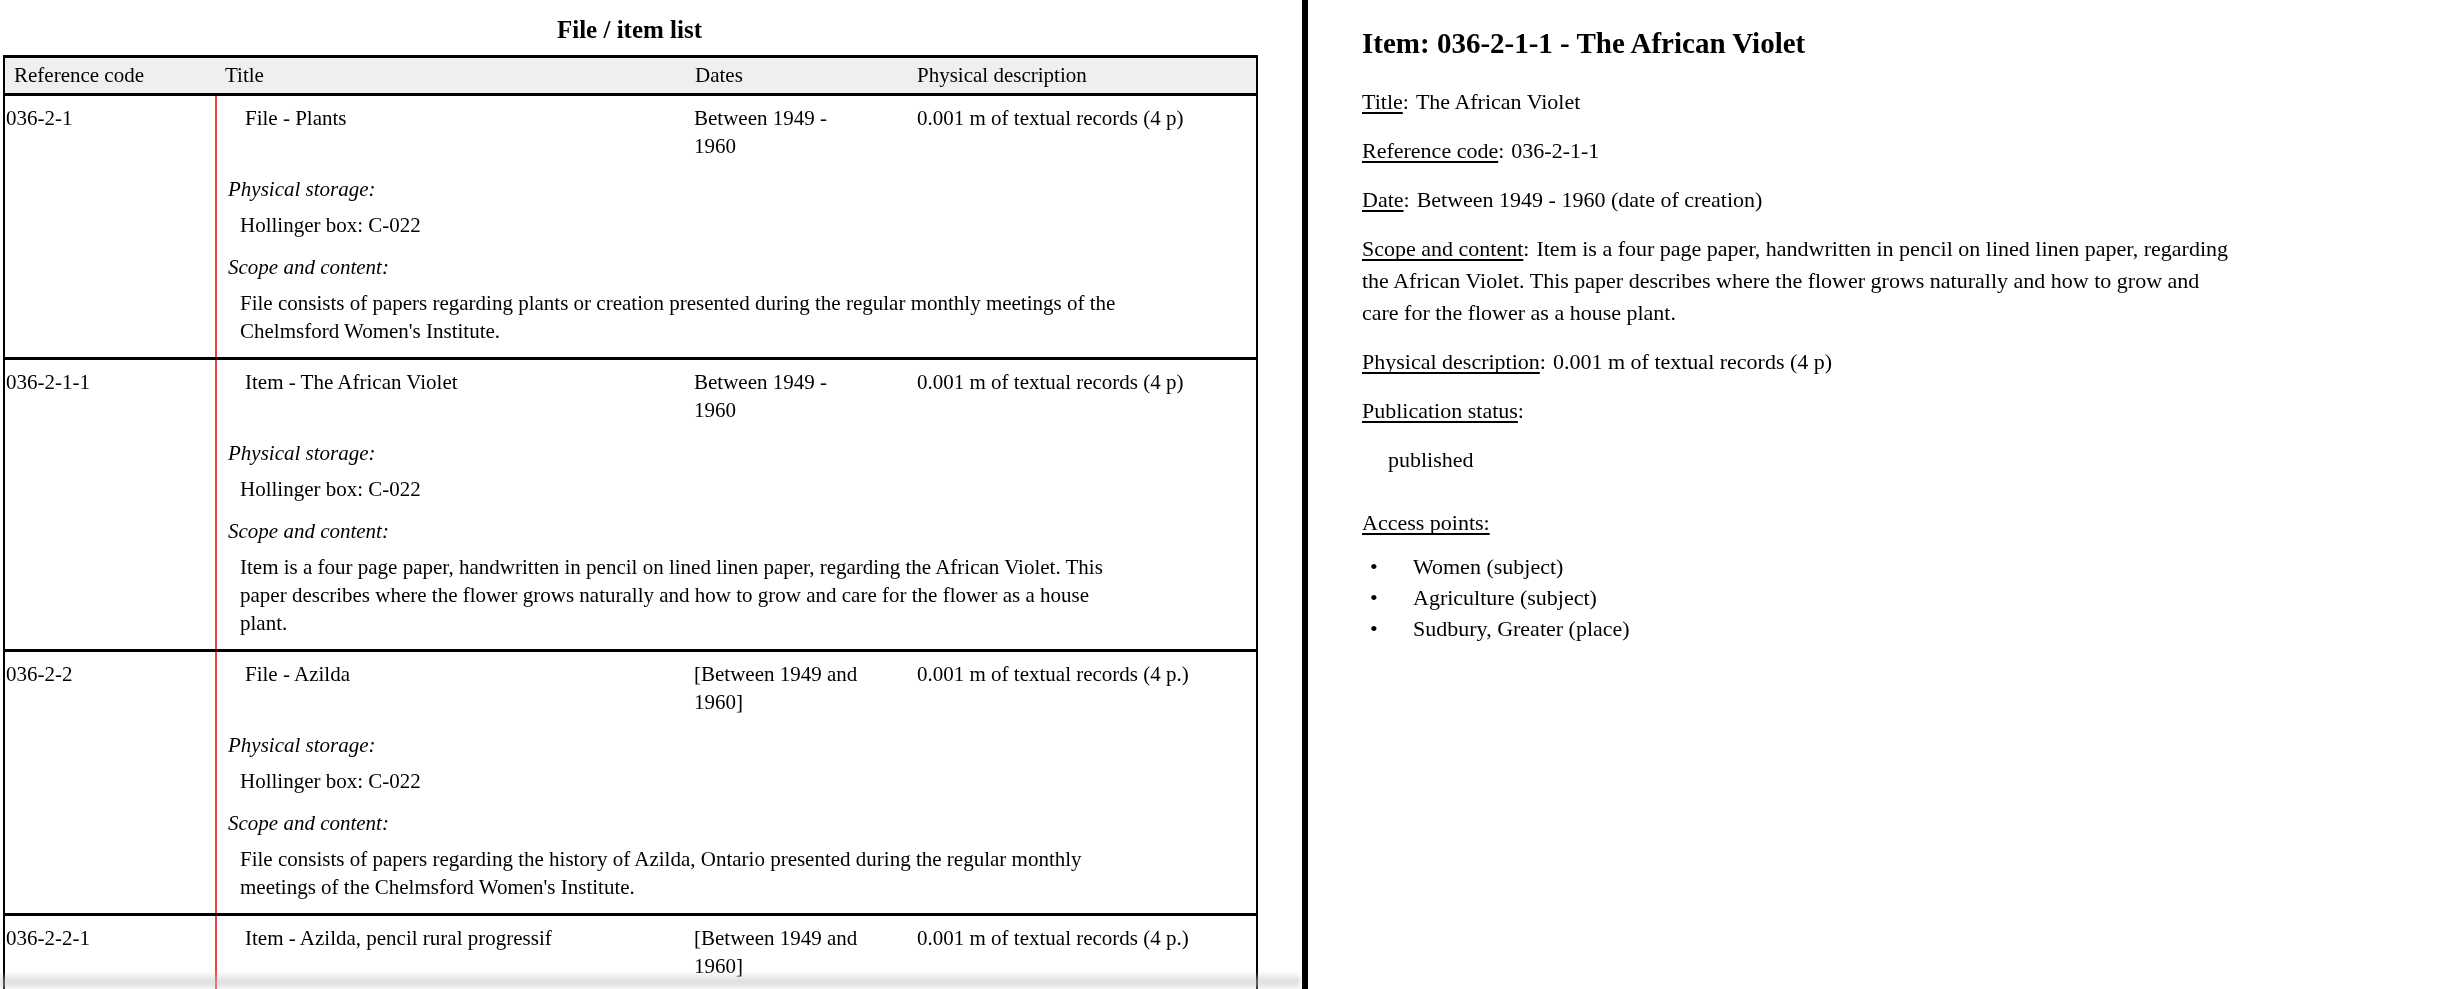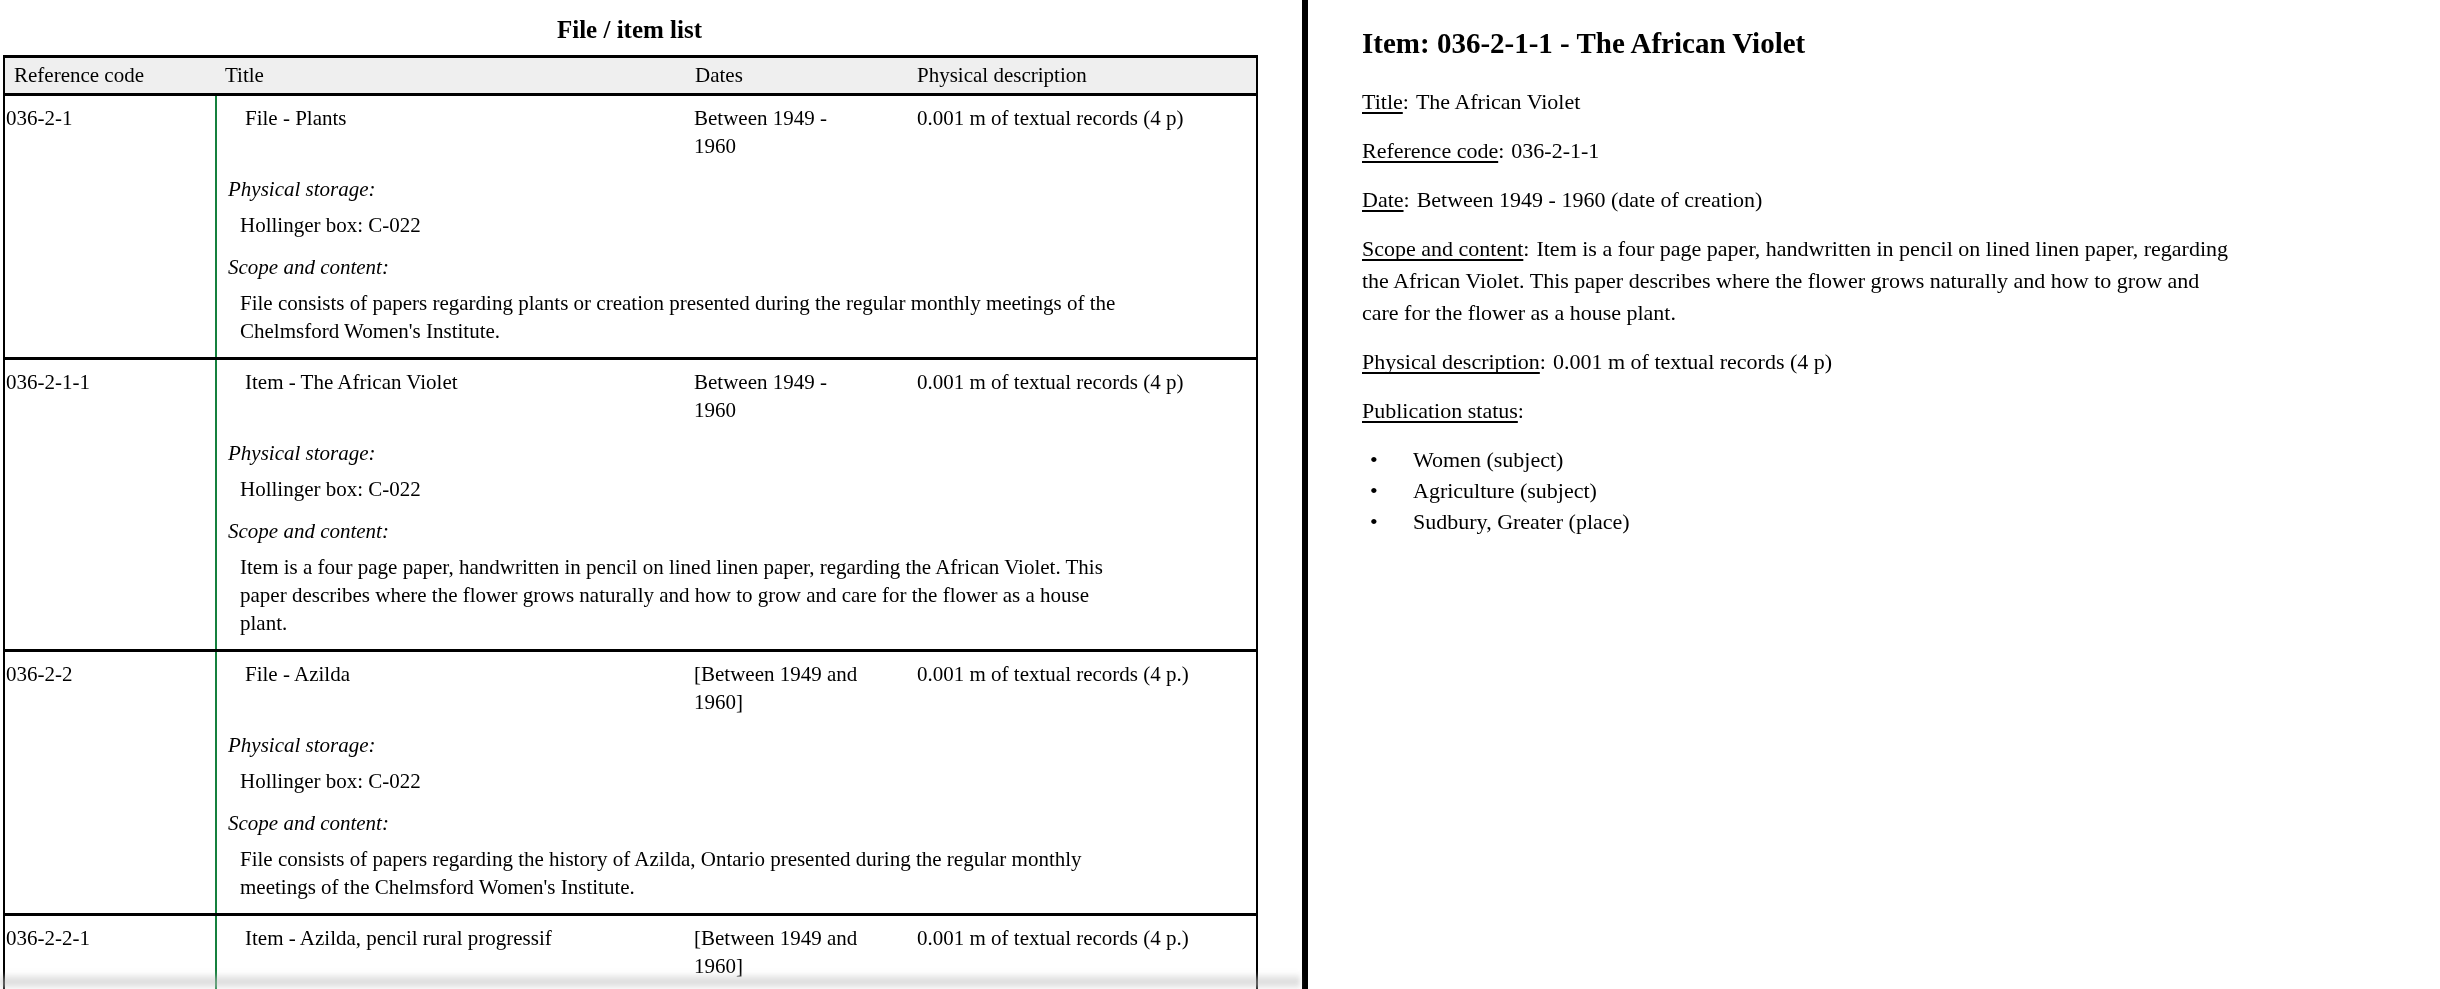--- a/index.html
+++ b/index.html
@@ -53,21 +53,21 @@
     white-space: nowrap;
     overflow: hidden;
   }
   tr.rec-top td {
     border-top: 3px solid #000;
     vertical-align: top;
     padding-top: 8px;
   }
   tr.rec-top:first-of-type td { border-top: none; }
   td.ref-cell {
-    border-right: 2px solid #15803d;
+    border-right: 2px solid #ef4444;
     padding-right: 6px;
   }
   td.title-cell {
     font-weight: normal;
     padding-left: 28px;
     padding-right: 8px;
   }
   td.date-cell {
     padding-left: 8px;
     padding-right: 6px;
@@ -274,21 +274,25 @@
 care for the flower as a house plant.</span>
   </p>
 
   <p class="detail-field">
     <span class="u">Physical description</span><span>:</span><span class="fv">0.001 m of textual records (4 p)</span>
   </p>
 
   <p class="detail-field">
     <span class="u">Publication status</span><span>:</span>
   </p>
-
+  <p class="pub-value">published</p>
+
+  <p class="detail-field ap-label">
+    <span class="u">Access points:</span>
+  </p>
   <ul class="access-list">
     <li><span class="bullet">•</span><span>Women (subject)</span></li>
     <li><span class="bullet">•</span><span>Agriculture (subject)</span></li>
     <li><span class="bullet">•</span><span>Sudbury, Greater (place)</span></li>
   </ul>
 </div>
 
 <div class="bottom-fade"></div>
 
 </body></html>

